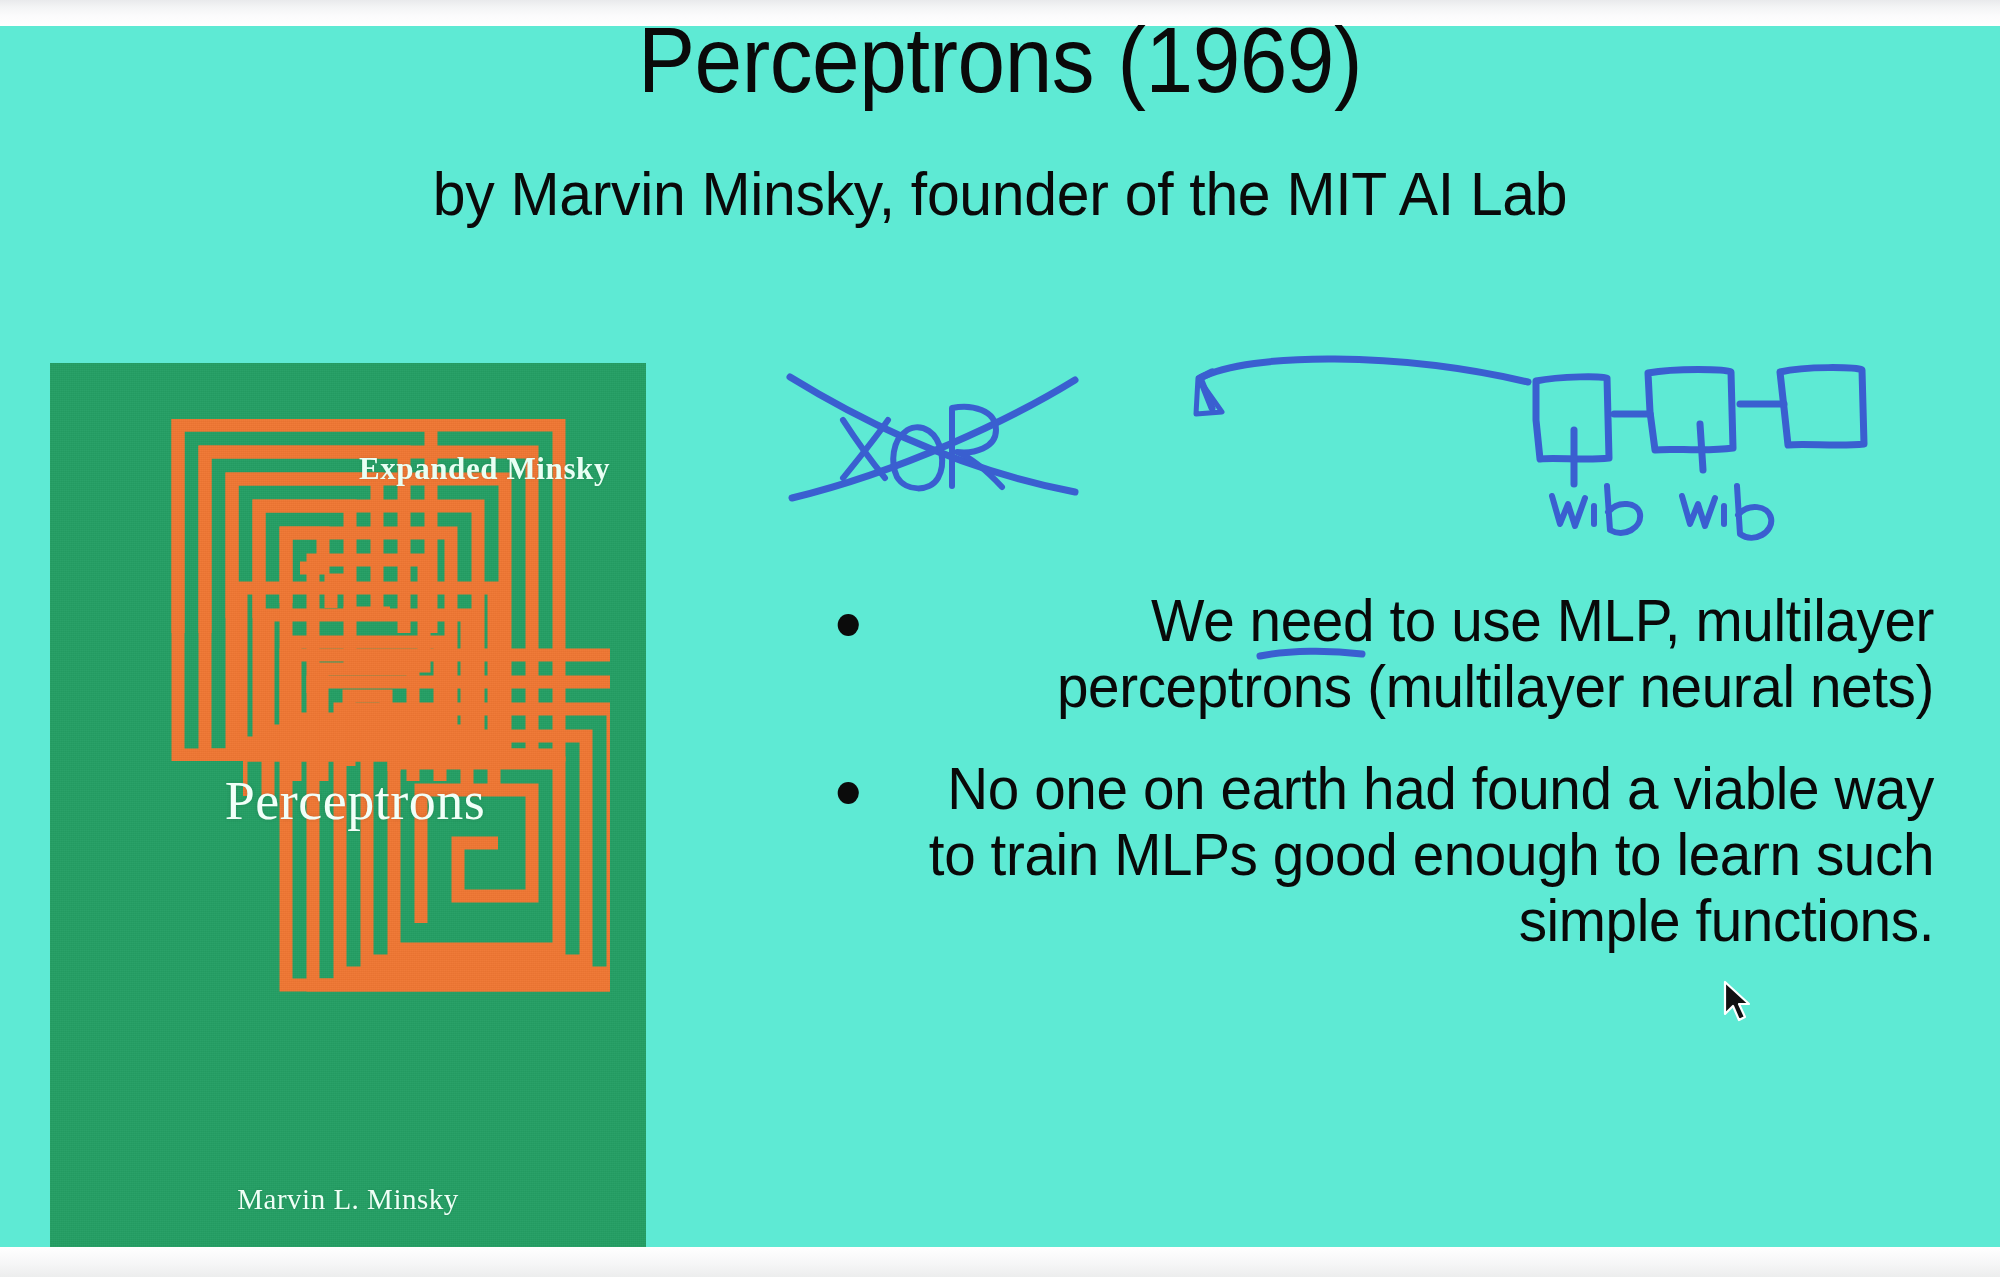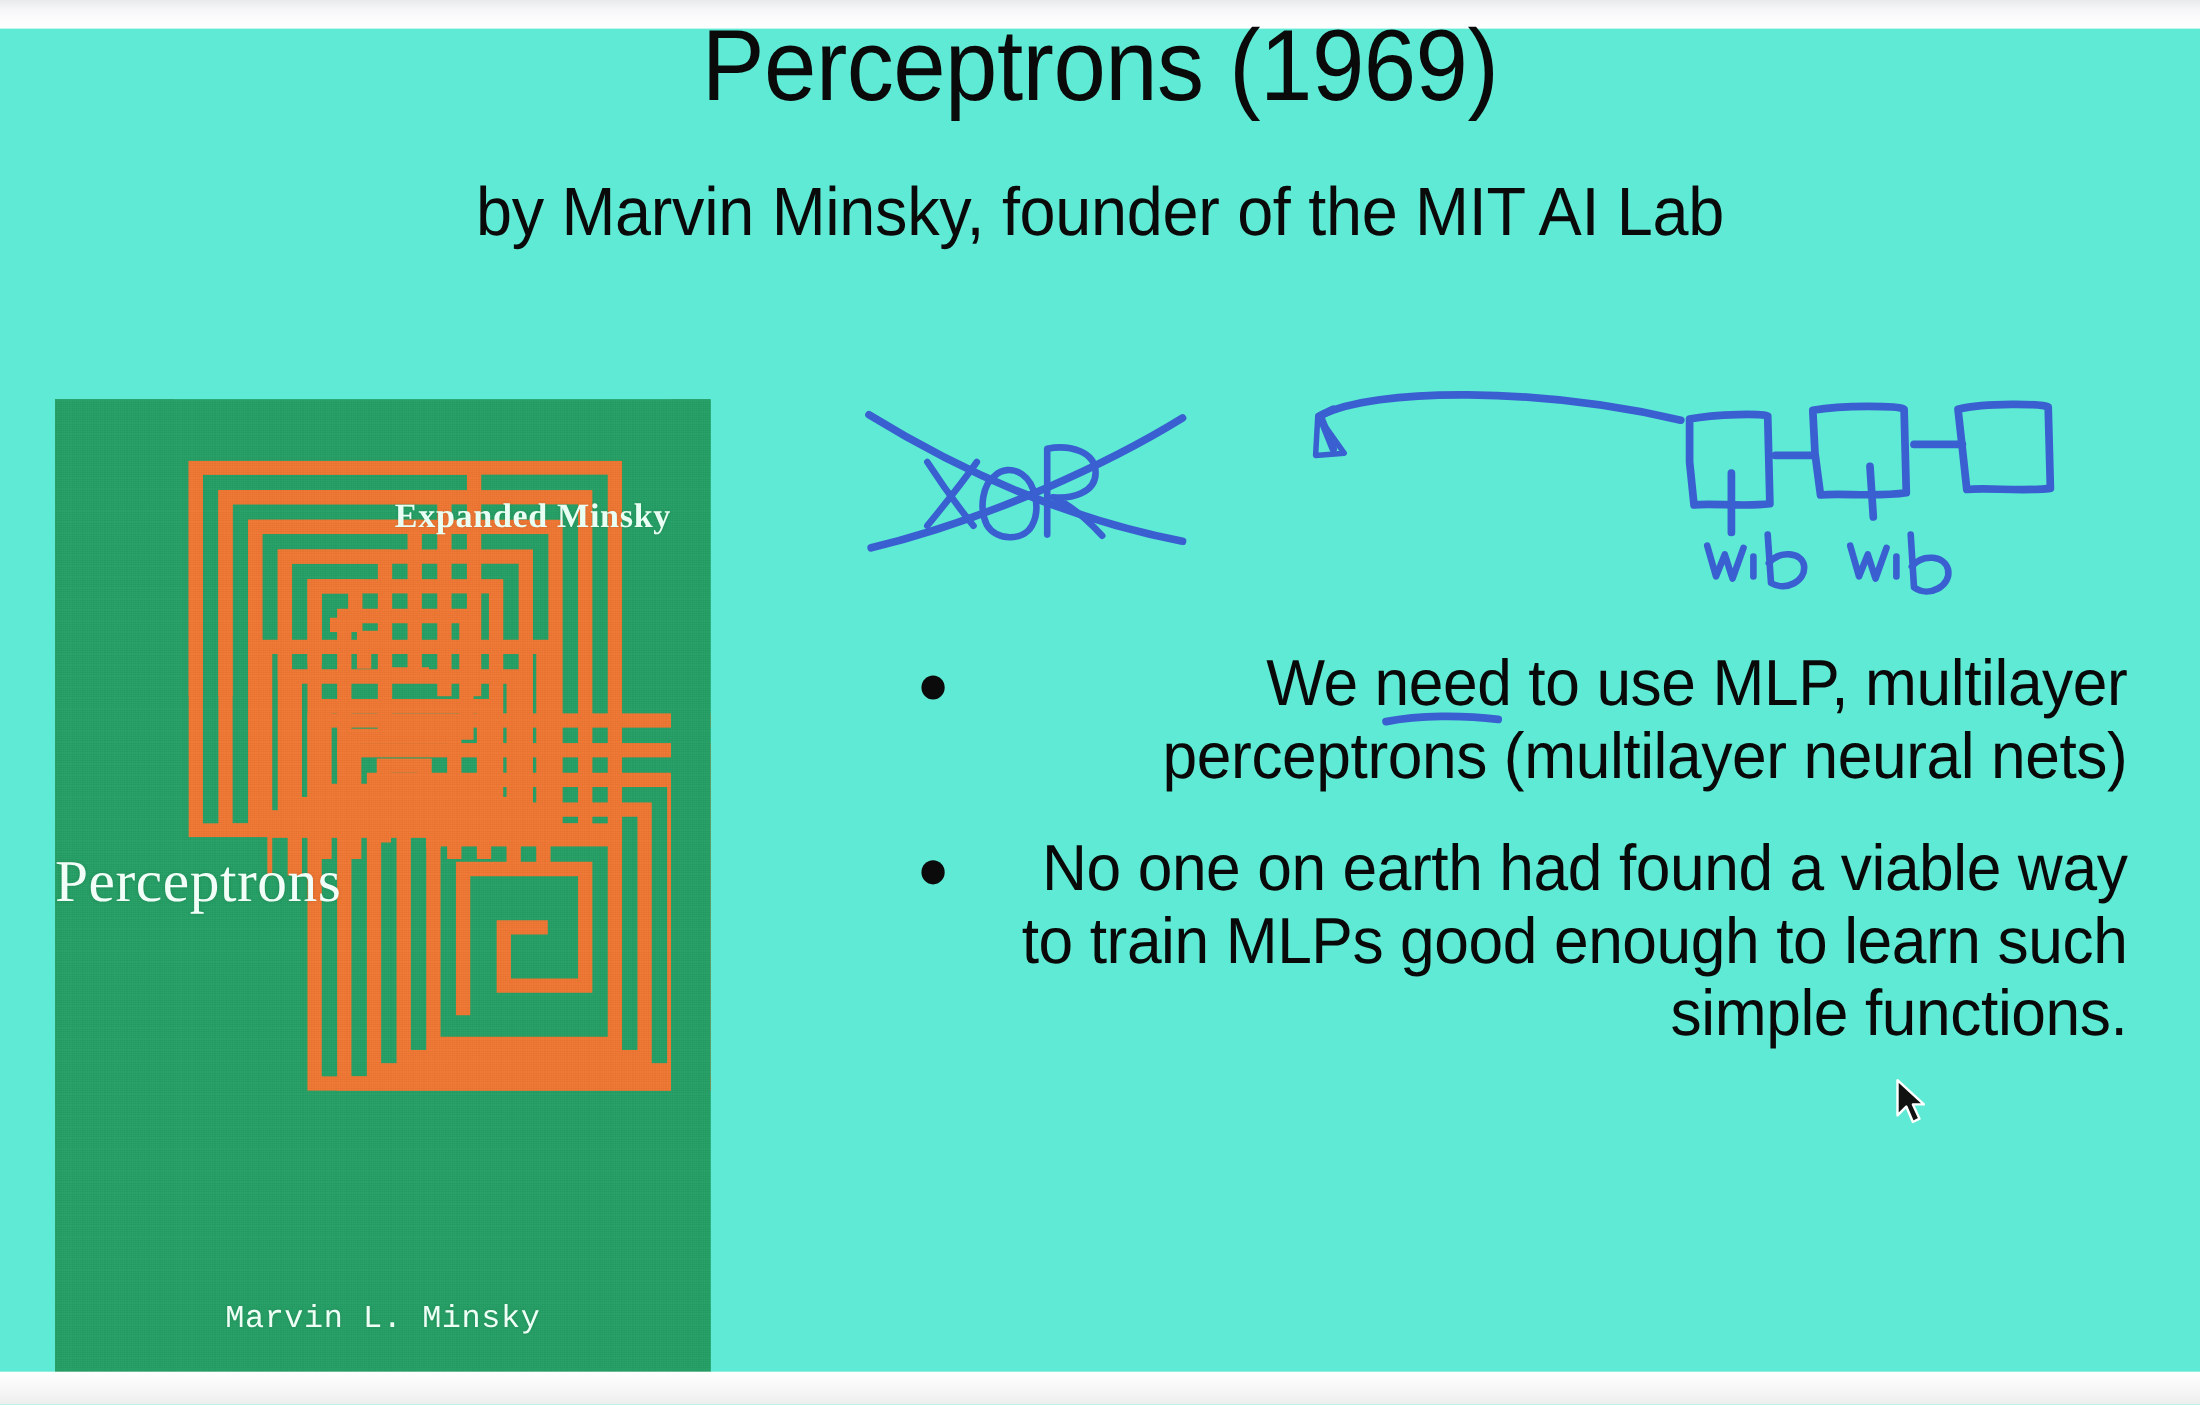--- a/index.html
+++ b/index.html
@@ -72,32 +72,34 @@
     position:absolute; right:36px; top:88px;
     color:#e9fff4;
     font-family:"Liberation Serif", serif;
     font-weight:700;
     font-size:31px;
     letter-spacing:0.6px;
     text-shadow:0 0 3px rgba(0,0,0,0.12);
   }
   .cover-title {
     position:absolute; left:0; top:407px; width:588px;
+    text-align:center;
     color:#f1fff8;
     font-family:"Liberation Serif", serif;
     font-weight:400;
     font-size:54px;
     letter-spacing:0.5px;
     text-shadow:0 0 4px rgba(0,0,0,0.12);
+    padding-left:22px;
   }
   .cover-authors {
     position:absolute; left:0; bottom:34px; width:596px;
     text-align:center;
     color:#eefff6;
-    font-family:Liberation Mono, monospace;
+    font-family:Liberation Serif, serif;
     font-size:29px;
     line-height:1.38;
     letter-spacing:0.5px;
     text-shadow:0 0 3px rgba(0,0,0,0.12);
   }
   .cover-authors div { display:block; }
   #maze-svg { position:absolute; left:0; top:0; }
 
   
   #ink-layer {

